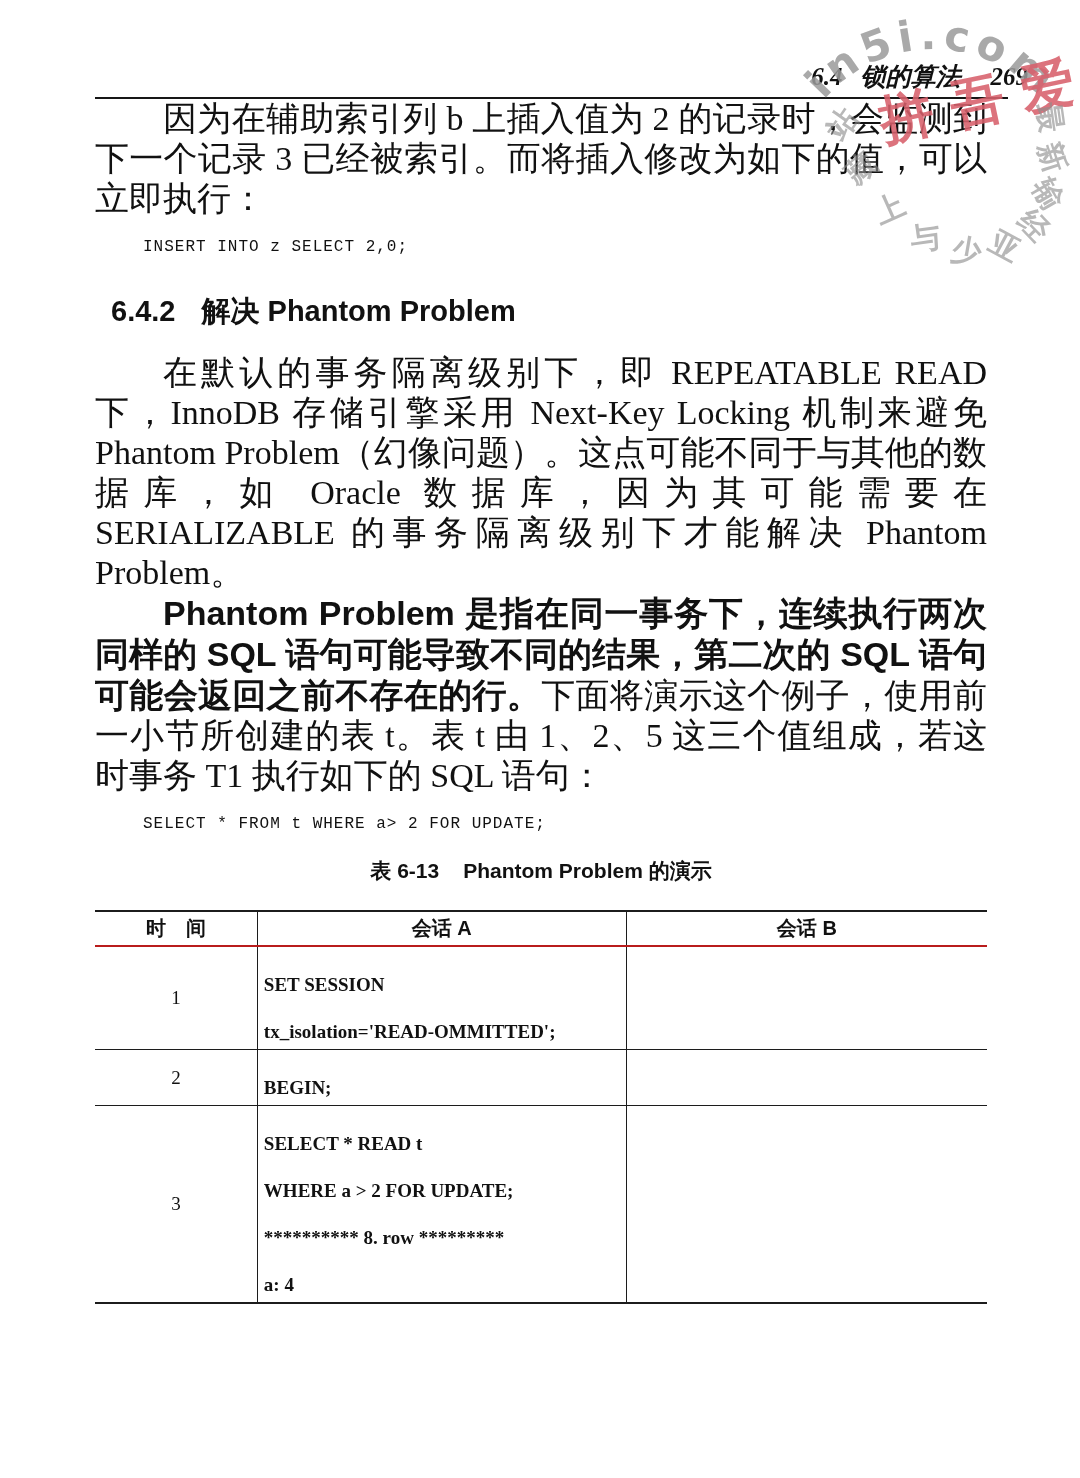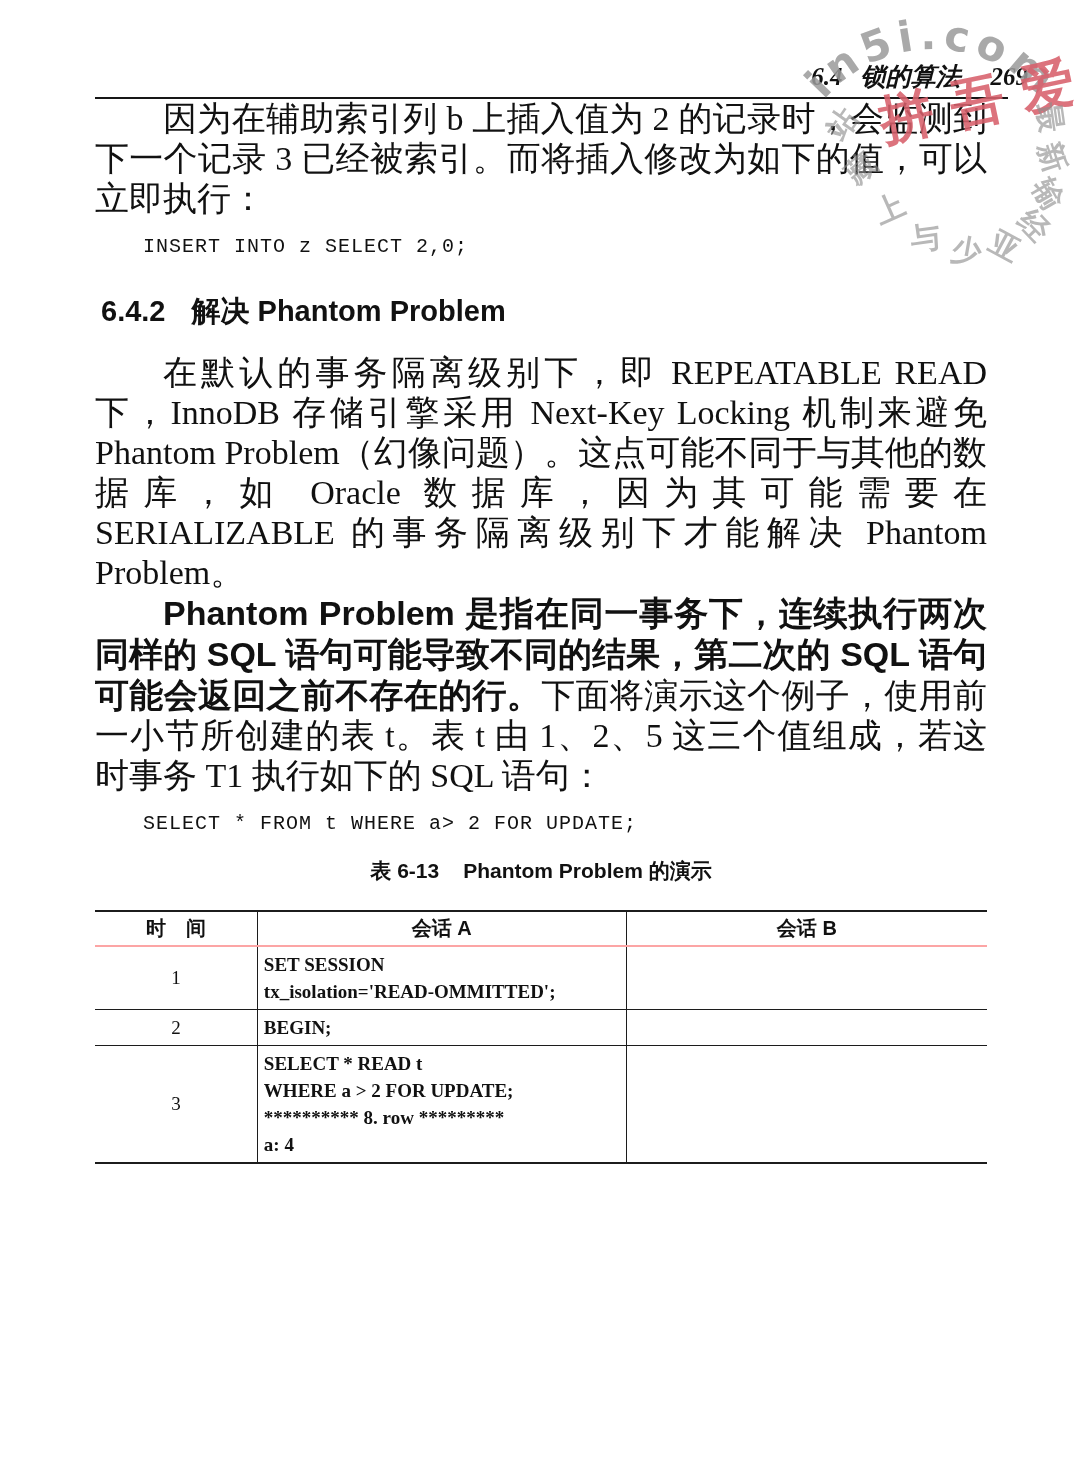--- a/index.html
+++ b/index.html
@@ -61,31 +61,31 @@
   }
   p.indent{text-indent:2em;}
   .first-para{margin-top:46px;}
   .bold-cjk{
     font-family:"Liberation Sans","DejaVu Sans",sans-serif;
     font-weight:700;
     margin-top:40px;
   }
   pre.code{
     font-family:"Liberation Mono","DejaVu Sans Mono",monospace;
-    font-size:20px;line-height:28px;
+    font-size:16px;line-height:28px;
     margin:14px 0 18px 0;
     padding-left:48px;
     letter-spacing:1px;
     white-space:pre;
   }
   h2.subsection{
     font-family:"Liberation Sans","DejaVu Sans",sans-serif;
     font-weight:700;
     font-size:29px;line-height:36px;
-    margin:32px 0 24px 6px;
+    margin:32px 0 24px 16px;
   }
   h2.subsection .sec-num{margin-right:26px;}
   
   .tbl-caption{
     font-family:"Liberation Sans","DejaVu Sans",sans-serif;
     font-weight:700;
     font-size:21px;line-height:30px;
     text-align:center;
     margin:14px 0 24px 0;
   }
@@ -96,38 +96,39 @@
     border-top:2.5px solid #1c1c1c;
     border-bottom:2.5px solid #1c1c1c;
     table-layout:fixed;
   }
   table.demo-table th{
     font-family:"Liberation Sans","DejaVu Sans",sans-serif;
     font-weight:700;
     font-size:20px;
     padding:3px 4px;
     text-align:center;
-    border-bottom:2px solid #fca5a5;
+    border-bottom:2px solid #b91c1c;
   }
   table.demo-table td{
     vertical-align:middle;
     padding:4px 6px;
     font-size:19px;
   }
   table.demo-table tr.data-row td{border-bottom:1.5px solid #1c1c1c;}
   table.demo-table tr.data-row:last-child td{border-bottom:none;}
   td.col-time{text-align:center;font-size:21px;}
   .v-line-r{border-right:1.5px solid #1c1c1c;}
   td.col-a{padding-left:46px;}
   .sql-line{
     display:block;
     font-family:"Liberation Serif","DejaVu Serif",serif;
     font-weight:600;
     font-size:19px;line-height:27px;
     white-space:pre;
+    margin-top:20px;
   }
 </style>
 </head>
 <body>
 
 <div class="page">
 
   <svg class="watermark" width="300" height="330" viewBox="0 0 300 330" aria-hidden="true">
     <defs>
       <path id="wmArc" d="M 40,105 A 142 142 0 0 1 268,108" fill="none"></path>

